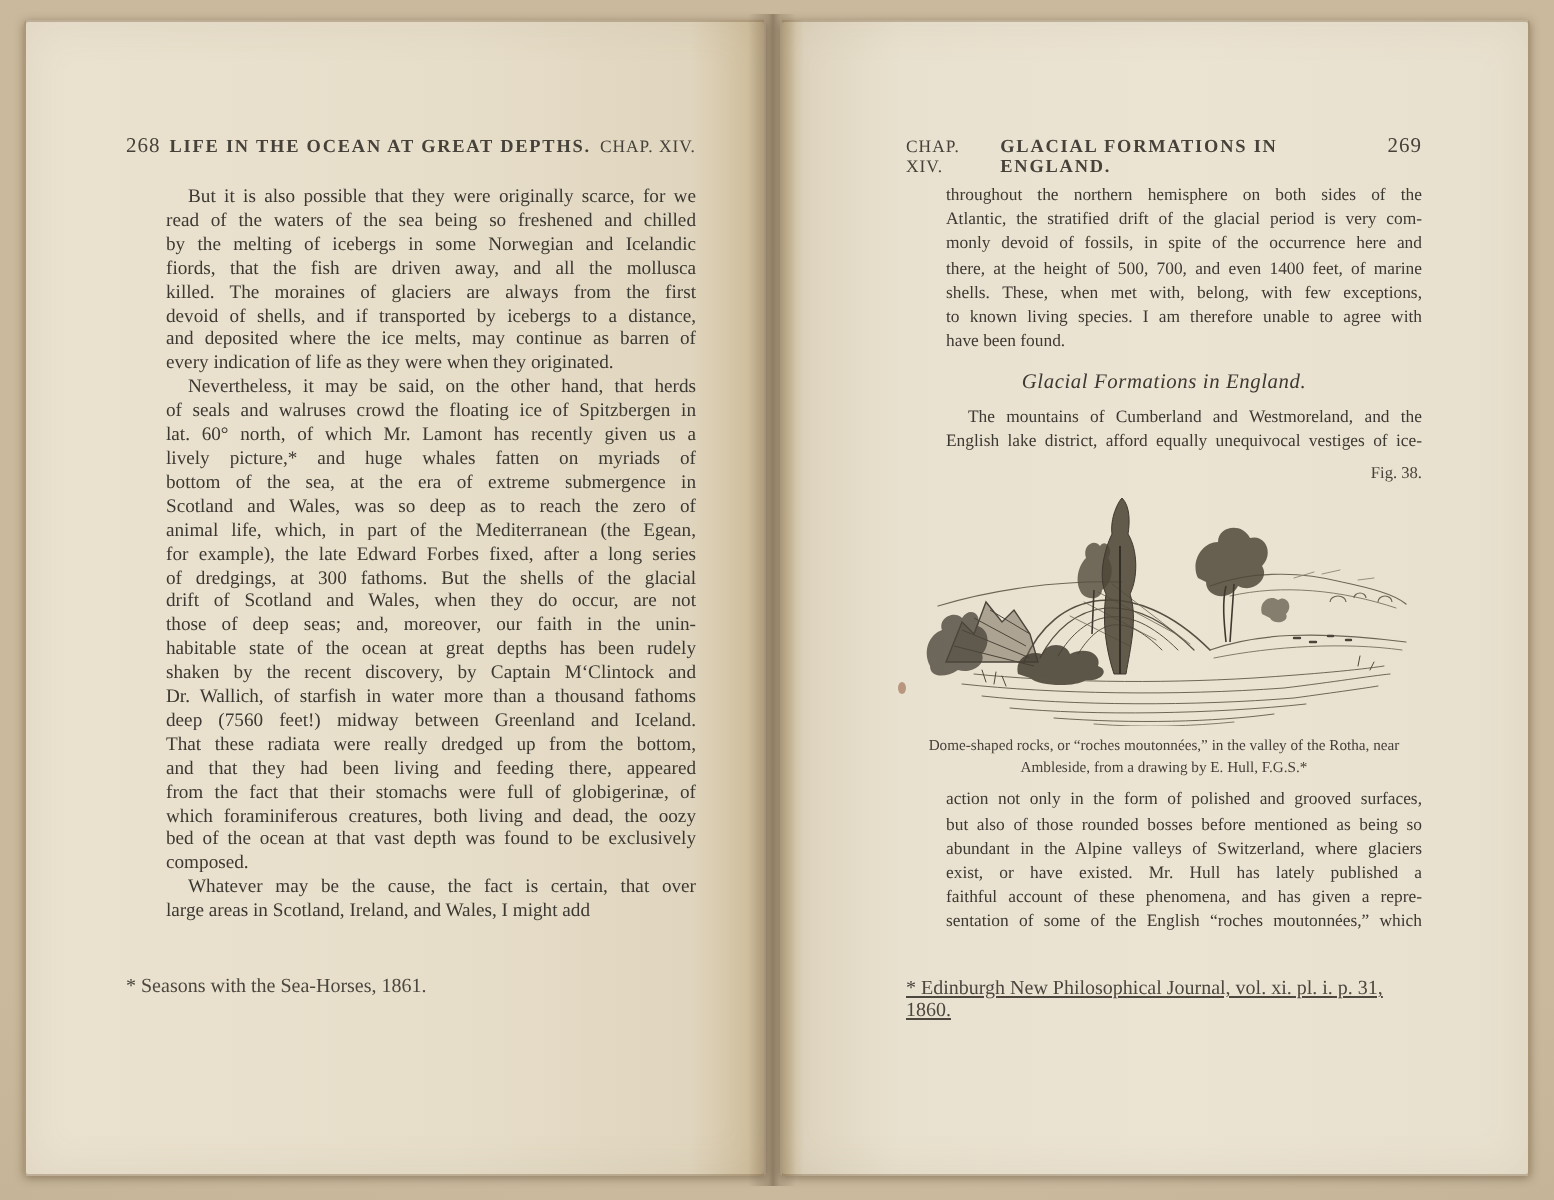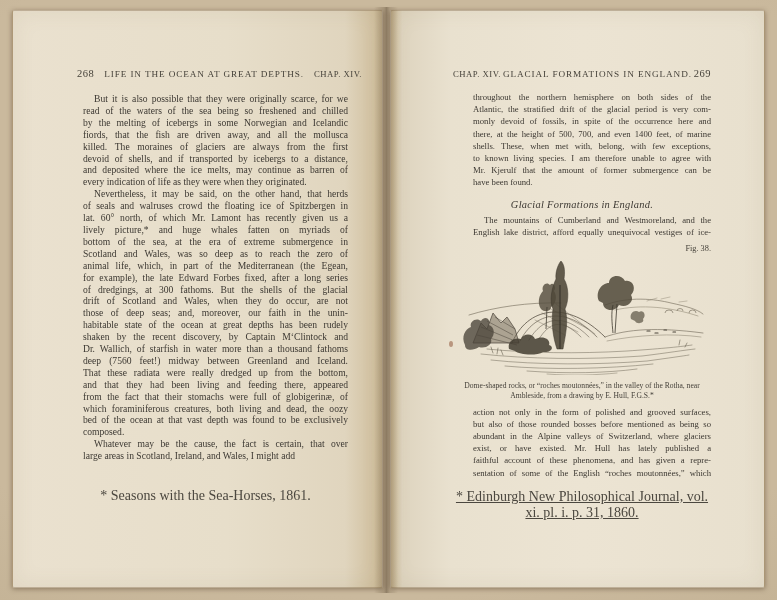--- a/index.html
+++ b/index.html
@@ -22,39 +22,39 @@
     background: linear-gradient(90deg,#c8b692 0%,#ded4bf 3%,#e9e1cf 16%,#ece4d3 52%,#e8e0ce 100%);
   }
   .gutter {
     position:absolute; left:374px; top:7px; width:24px; height:586px; z-index:5; pointer-events:none;
     background: linear-gradient(90deg, rgba(88,68,44,0) 0%, rgba(88,68,44,.30) 42%, rgba(70,52,32,.42) 52%, rgba(88,68,44,.22) 66%, rgba(88,68,44,0) 100%);
   }
   .runhead {
     position:absolute; top:57px; display:flex; justify-content:space-between; align-items:baseline;
     color:#46423a;
   }
-  .page.left  .runhead { left:64px; width:285px; }
+  .page.left  .runhead { left:50px; width:285px; }
   .page.right .runhead { left:62px; width:258px; }
   .runhead .num   { font-size:10.5px; letter-spacing:.5px; }
-  .runhead .title { font-size:9.2px; letter-spacing:.9px; }
+  .runhead .title { font-size:9.2px; letter-spacing:.9px;font-weight:bold; }
   .runhead .chap  { font-size:8.7px; letter-spacing:.5px; }
   .textcol { position:absolute; color:#3c3832; }
   .page.left  .textcol { left:50px; top:82px; width:285px; font-size:9.6px; line-height:11.9px; }
   .page.right .textcol { left:62px; top:80px; width:258px; font-size:8.7px; line-height:12.2px; }
   .tline { text-align:justify; text-align-last:justify; white-space:nowrap;margin-left:20px; }
   .tline.ind { text-indent:11px; }
   .tline.lastline { text-align-last:left; }
   .secheading {
     font-style:italic; text-align:center; font-size:10.4px; letter-spacing:.3px;
     margin:10px 0 3px; color:#3c3832;
   }
   .figlabel { text-align:right; font-size:8.3px; color:#46423a; margin-top:5px; }
   .figwrap { width:250px; margin:2px auto 0; }
   .figcap { text-align:center; font-size:7.6px; line-height:10.5px; color:#45413a; margin-top:2px; white-space:nowrap; }
-  .footnote { position:absolute; text-align:center; font-size:14px; color:#4b473f; }
+  .footnote { position:absolute; font-size:10px; color:#4b473f; }
   .page.left  .footnote { left:50px; width:285px; top:477px; }
   .page.right .footnote { left:62px; width:258px; top:478px;text-decoration:underline; }
   .speck { position:absolute; border-radius:50%; }
 </style>
 </head>
 <body>
 
 <div class="stage">
 
   <div class="page left">
@@ -113,21 +113,20 @@
     </div>
 
     <div class="textcol">
       <div>
           <div class="tline">throughout the northern hemisphere on both sides of the</div>
           <div class="tline">Atlantic, the stratified drift of the glacial period is very com-</div>
           <div class="tline">monly devoid of fossils, in spite of the occurrence here and</div>
           <div class="tline">there, at the height of 500, 700, and even 1400 feet, of marine</div>
           <div class="tline">shells. These, when met with, belong, with few exceptions,</div>
           <div class="tline">to known living species. I am therefore unable to agree with</div>
-          <div class="tline">Mr. Kjerulf that the amount of former submergence can be</div>
           <div class="tline lastline">have been found.</div>
         </div>
       <div class="secheading">Glacial Formations in England.</div>
       <div>
           <div class="tline ind">The mountains of Cumberland and Westmoreland, and the</div>
           <div class="tline">English lake district, afford equally unequivocal vestiges of ice-</div>
         </div>
       <div class="figlabel">Fig. 38.</div>
 
       <div class="figwrap">

